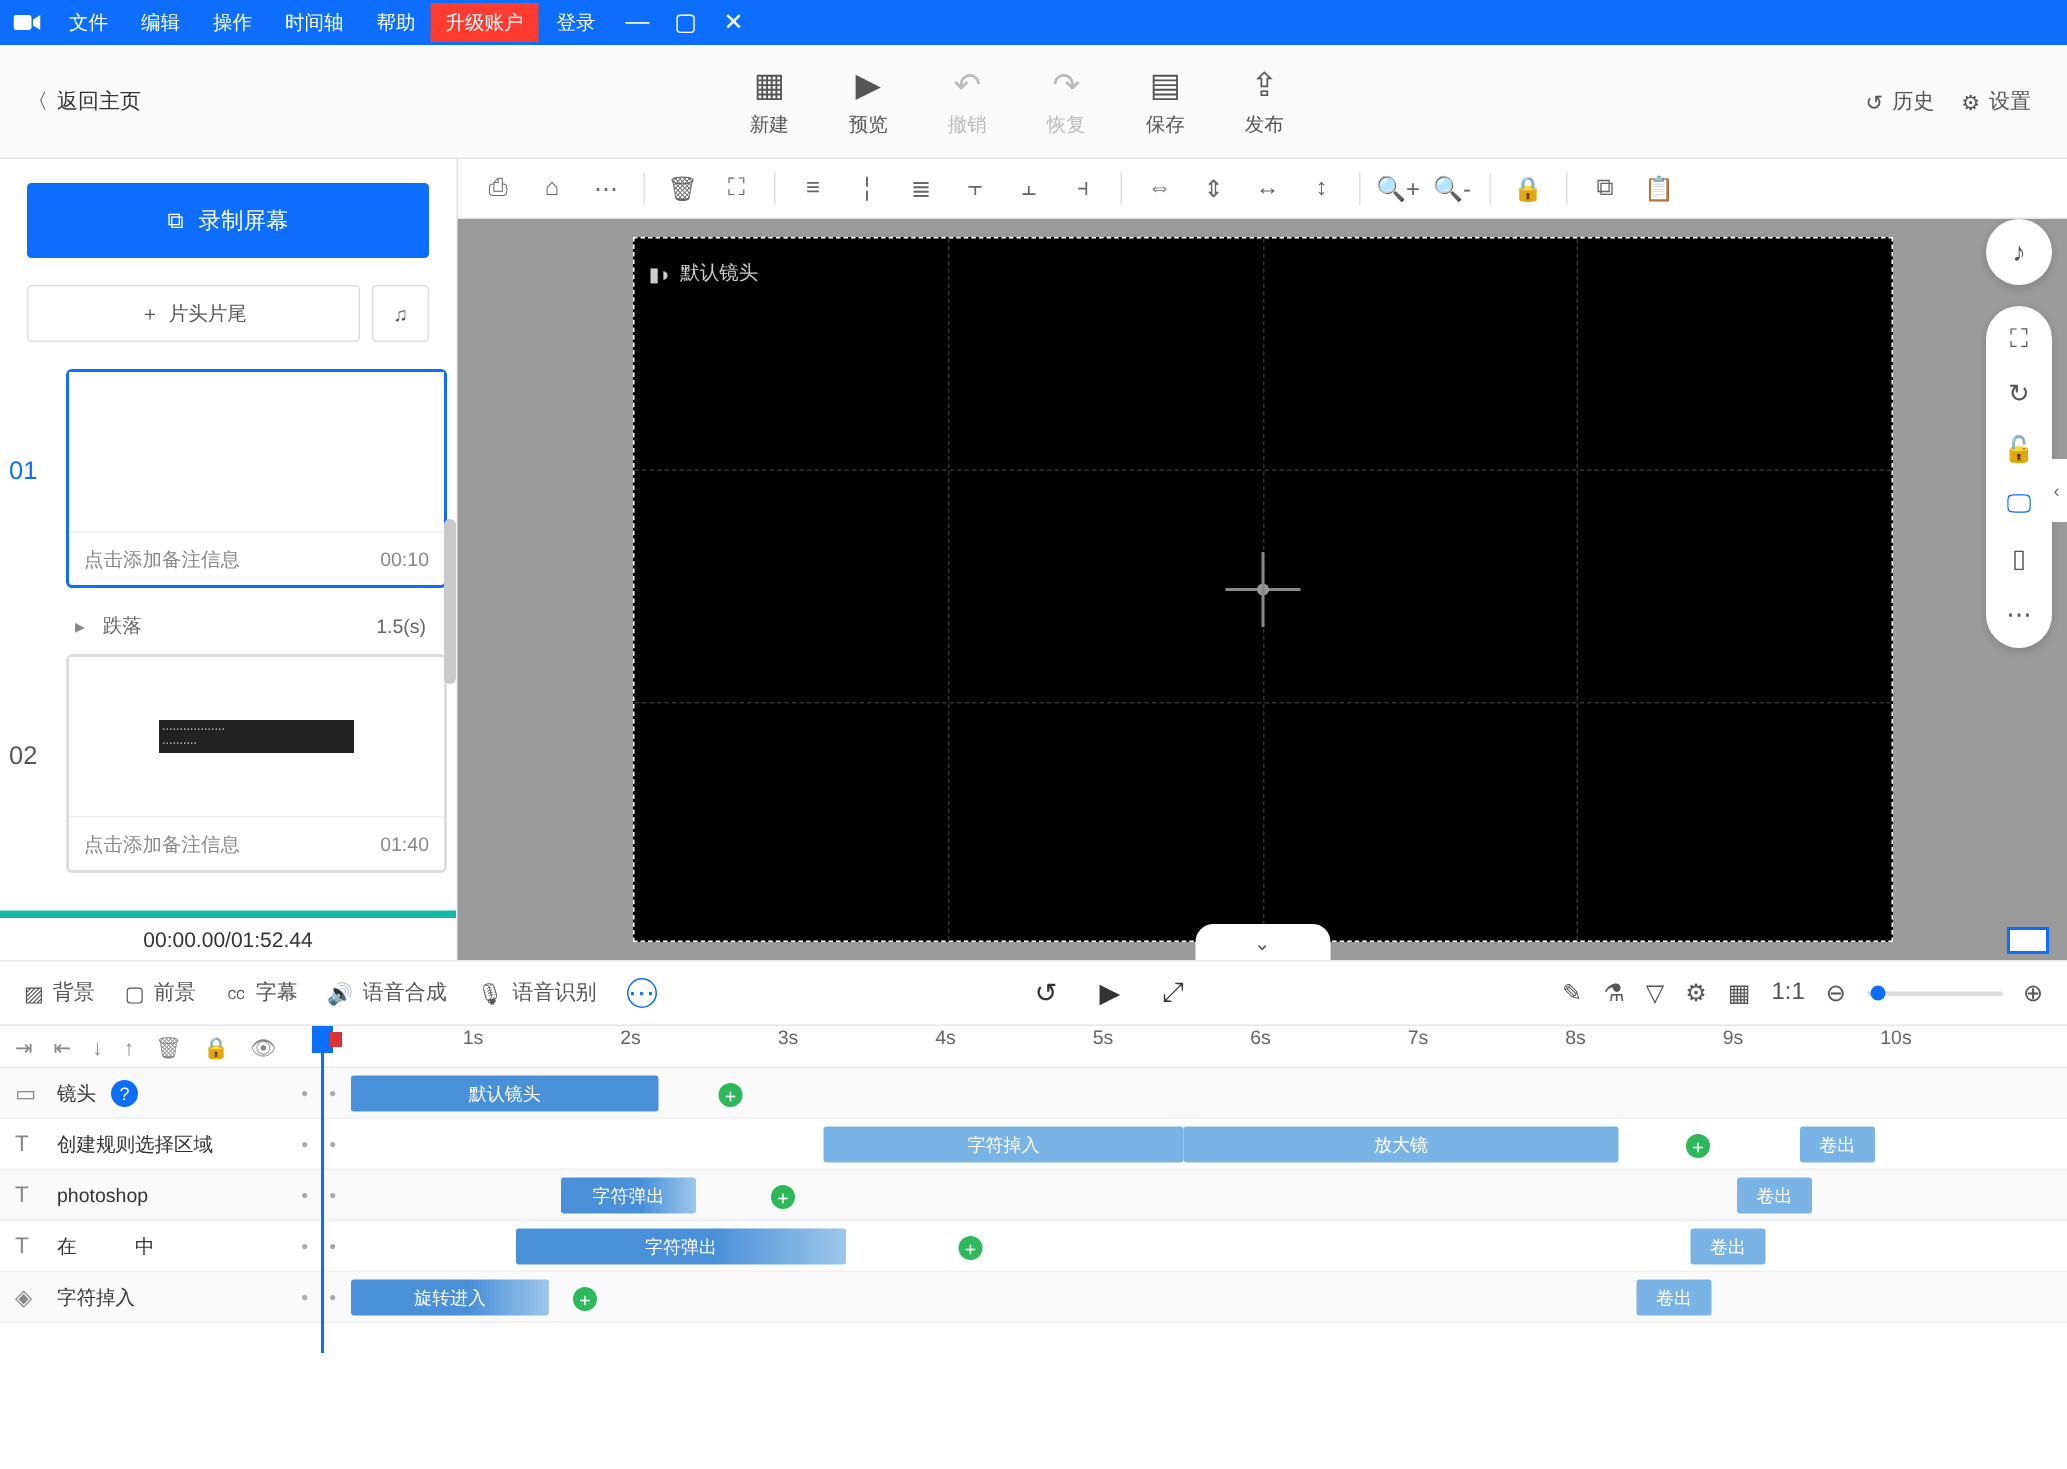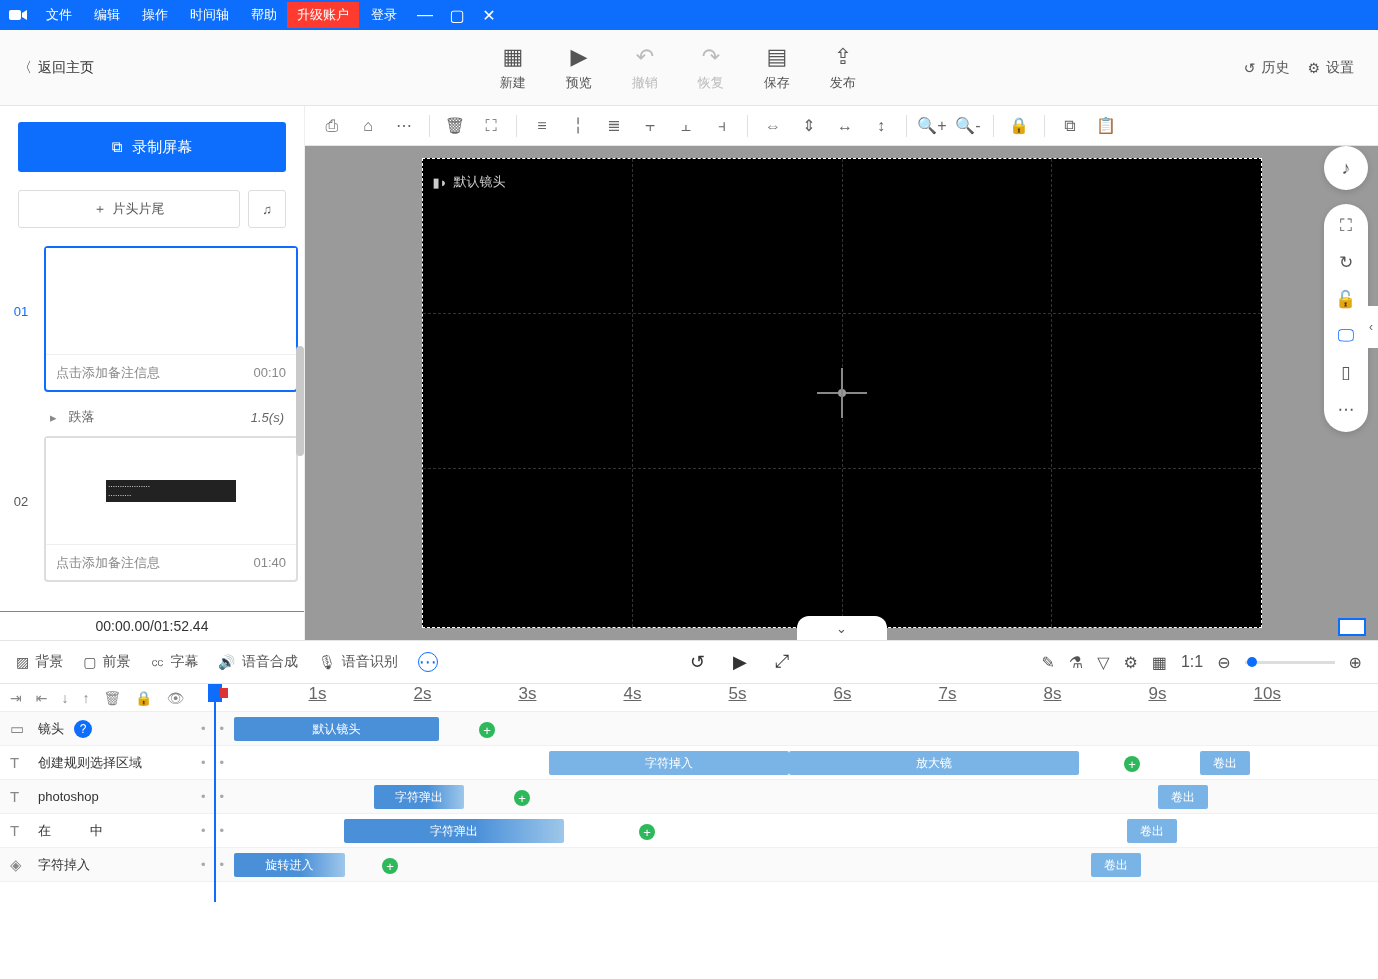--- a/index.html
+++ b/index.html
@@ -28,31 +28,31 @@
 
 
 .body { display: flex; height: 534px; }
 .sidebar { width: 305px; background: #fff; border-right: 1px solid #eee; display:flex; flex-direction:column; position:relative; }
 .recbtn { margin: 16px 18px 10px; height: 50px; background: #0d6efd; color: #fff; display:flex; align-items:center; justify-content:center; gap:10px; font-size: 15px; border-radius:3px; cursor:pointer; }
 .introw { display:flex; gap:8px; margin: 8px 18px; }
 .intbtn { flex:1; height:38px; border:1px solid #ddd; display:flex; align-items:center; justify-content:center; gap:6px; border-radius:3px; cursor:pointer; color:#555; }
 .musicbtn { width:38px; height:38px; border:1px solid #ddd; display:flex; align-items:center; justify-content:center; border-radius:3px; cursor:pointer; color:#555; }
 .scenes { flex:1; overflow:auto; padding: 10px 6px 0 6px; }
 .scene { display:flex; gap:8px; margin-bottom:12px; }
-.scene .num { width:30px; text-align:center; padding-top:58px; color:#0d6efd; font-size:13px; }
+.scene .num { width:30px; padding-top:58px; color:#0d6efd; font-size:17px; }
 .scene.s2 .num { color:#555; }
 .scene .card { flex:1; border:2px solid #0d6efd; border-radius:4px; height:146px; position:relative; background:#fff; }
 .scene.s2 .card { border-color:#ddd; }
 .scene .thumb { height:106px; background:#fff; display:flex; align-items:center; justify-content:center; font-size:8px; color:#fff; }
 .scene.s2 .thumb .bar { background:#222; width:130px; padding:2px; font-size:7px; line-height:9px; }
 .scene .foot { height:36px; border-top:1px solid #eee; display:flex; align-items:center; justify-content:space-between; padding:0 10px; color:#888; font-size:13px; }
 .trans { display:flex; align-items:center; gap:12px; padding: 4px 14px 10px 44px; color:#666; font-size:13px; }
 .trans .play { color:#888; }
-.trans .dur { margin-left:auto;font-style:italic; }
-.timecode { text-align:center; padding:6px 0; color:#333; font-size:14px; border-top:1px solid #14b8a6; }
+.trans .dur { margin-left:auto; }
+.timecode { text-align:center; padding:6px 0; color:#333; font-size:14px; border-top:5px solid #14b8a6; }
 .sbscroll { position:absolute; right:0; top:240px; width:8px; height:110px; background:#c9c9c9; border-radius:4px; }
 
 
 .editor { flex:1; background:#9a9a9a; position:relative; display:flex; flex-direction:column; }
 .edtoolbar { height:40px; background:#fff; border-bottom:1px solid #e5e5e5; display:flex; align-items:center; padding:0 12px; gap:6px; }
 .edtoolbar .sep { width:1px; height:22px; background:#e0e0e0; margin:0 4px; }
 .edico { width:30px; height:30px; display:flex; align-items:center; justify-content:center; color:#666; cursor:pointer; border-radius:3px; font-size:16px; }
 .canvas-area { flex:1; display:flex; align-items:center; justify-content:center; position:relative; }
 .canvas { width:840px; height:470px; background:#000; border:1px dashed #fff; position:relative; }
 .canvas .label { position:absolute; top:14px; left:10px; color:#ccc; font-size:13px; display:flex; align-items:center; gap:6px; }
@@ -79,21 +79,21 @@
 .tlhdr .center { flex:1; display:flex; justify-content:center; gap:28px; font-size:18px; color:#333; }
 .tlhdr .center span{ cursor:pointer; }
 .tlhdr .rtools { display:flex; gap:14px; color:#555; align-items:center; }
 .tlhdr .rtools span{ cursor:pointer; font-size:16px; }
 .tlhdr .slider { width:90px; height:3px; background:#ddd; position:relative; }
 .tlhdr .slider .knob { position:absolute; left:2px; top:-4px; width:10px; height:10px; border-radius:50%; background:#0d6efd; }
 
 .tracktools { height:28px; display:flex; align-items:center; padding:0 10px; gap:14px; color:#888; font-size:14px; background:#fff; border-bottom:1px solid #eee; }
 .tracktools span{ cursor:pointer; }
 .tracktools .ruler { flex:1; height:28px; position:relative; margin-left:10px; }
-.ruler .tick { position:absolute; top:0; font-size:17px; color:#666;text-decoration:underline; }
+.ruler .tick { position:absolute; top:0; font-size:13px; color:#666; }
 .ruler .playhead { position:absolute; left:0; top:0; width:14px; height:18px; background:#0d6efd; }
 .ruler .playhead::after{ content:''; position:absolute; top:18px; left:6px; width:2px; height:200px; background:#0d6efd; }
 .ruler .phflag{ position:absolute; left:12px; top:4px; width:8px; height:10px; background:#d33; }
 
 .tracks { background:#fff; }
 .track { height:34px; display:flex; align-items:center; border-bottom:1px solid #f0f0f0; }
 .track:nth-child(odd){ background:#fafafa; }
 .track .thead { width:234px; display:flex; align-items:center; padding-left:10px; gap:10px; font-size:13px; color:#333; }
 .track .thead .ic { color:#888; width:18px; font-size:15px; }
 .track .thead .help{ width:18px; height:18px; border-radius:50%; background:#0d6efd; color:#fff; font-size:12px; display:flex; align-items:center; justify-content:center; }
@@ -421,18 +421,18 @@
   <div class="track">
     <div class="thead">
         <span class="ic">◈</span>
         <span>字符掉入</span>
         <span class="dots">
           <span>•</span>
           <span>•</span>
         </span>
       </div>
     <div class="lane">
-      <div class="clip grad" style="left:0;width:111px">旋转进入</div>
+      <div class="clip grad" style="left:0;width:132px">旋转进入</div>
       <div class="plus" style="left:148px">+</div>
       <div class="clip light" style="left:857px;width:50px">卷出</div>
     </div>
   </div>
 </div>
 
 </body></html>

